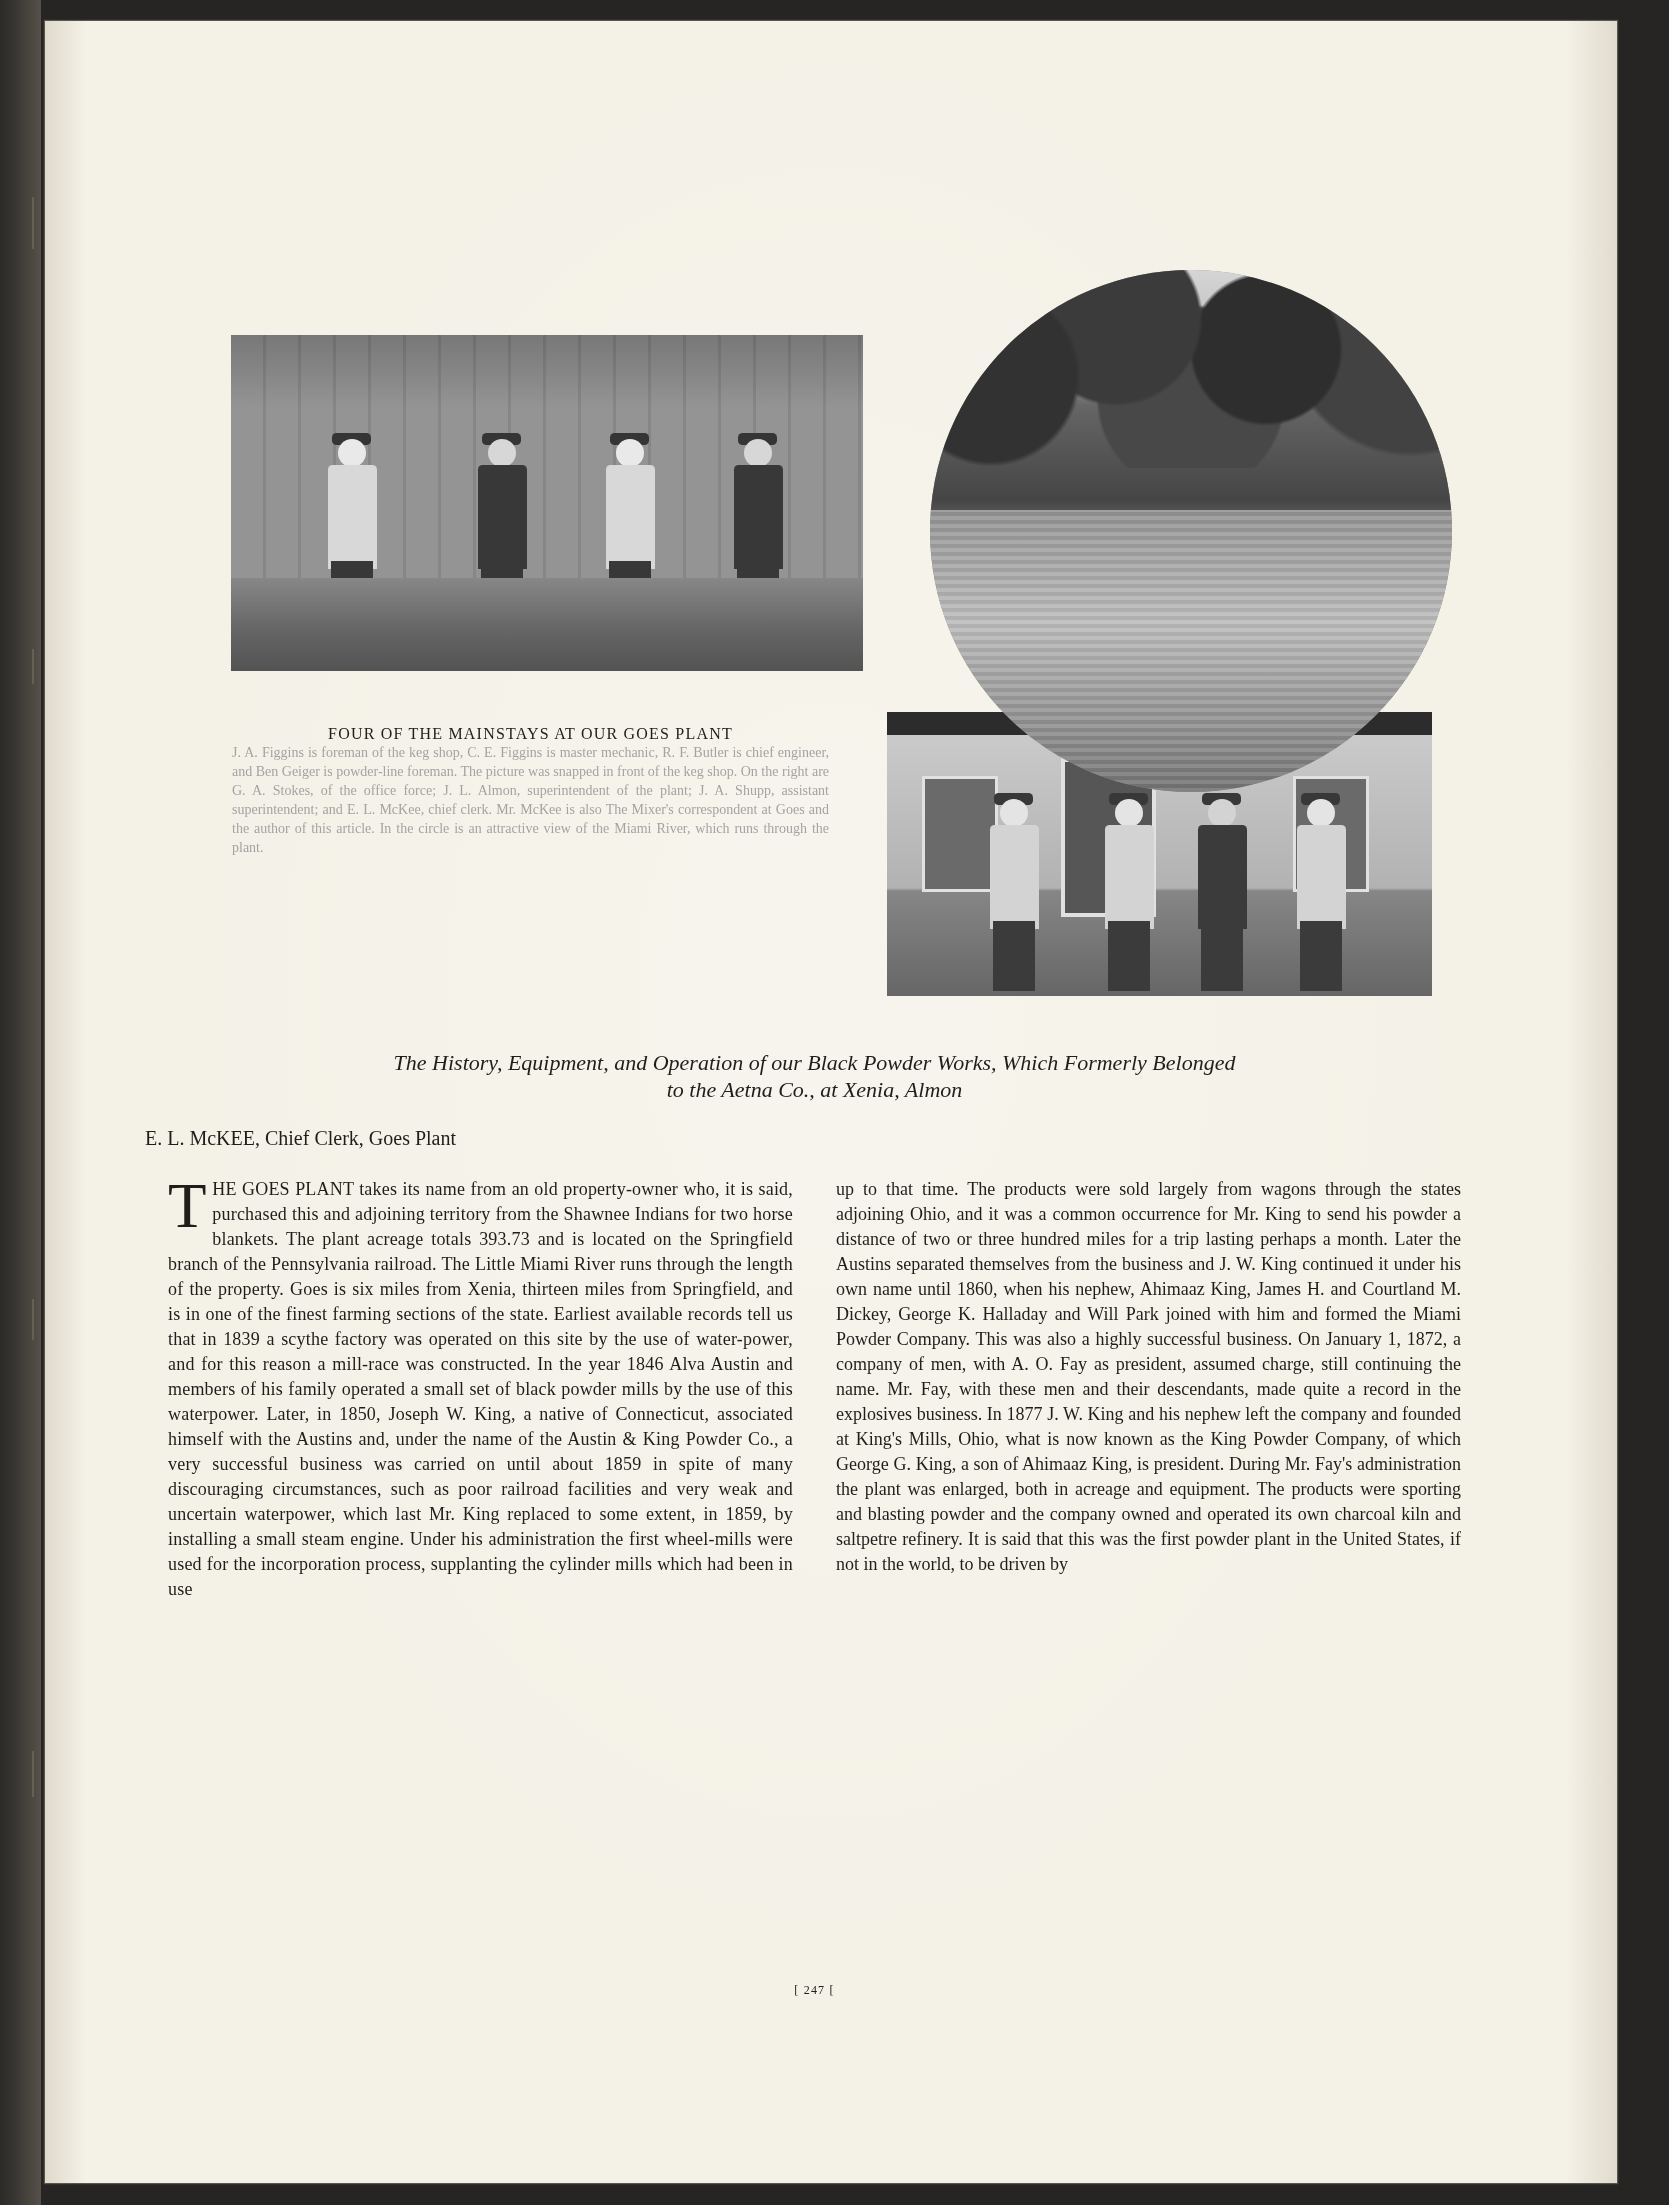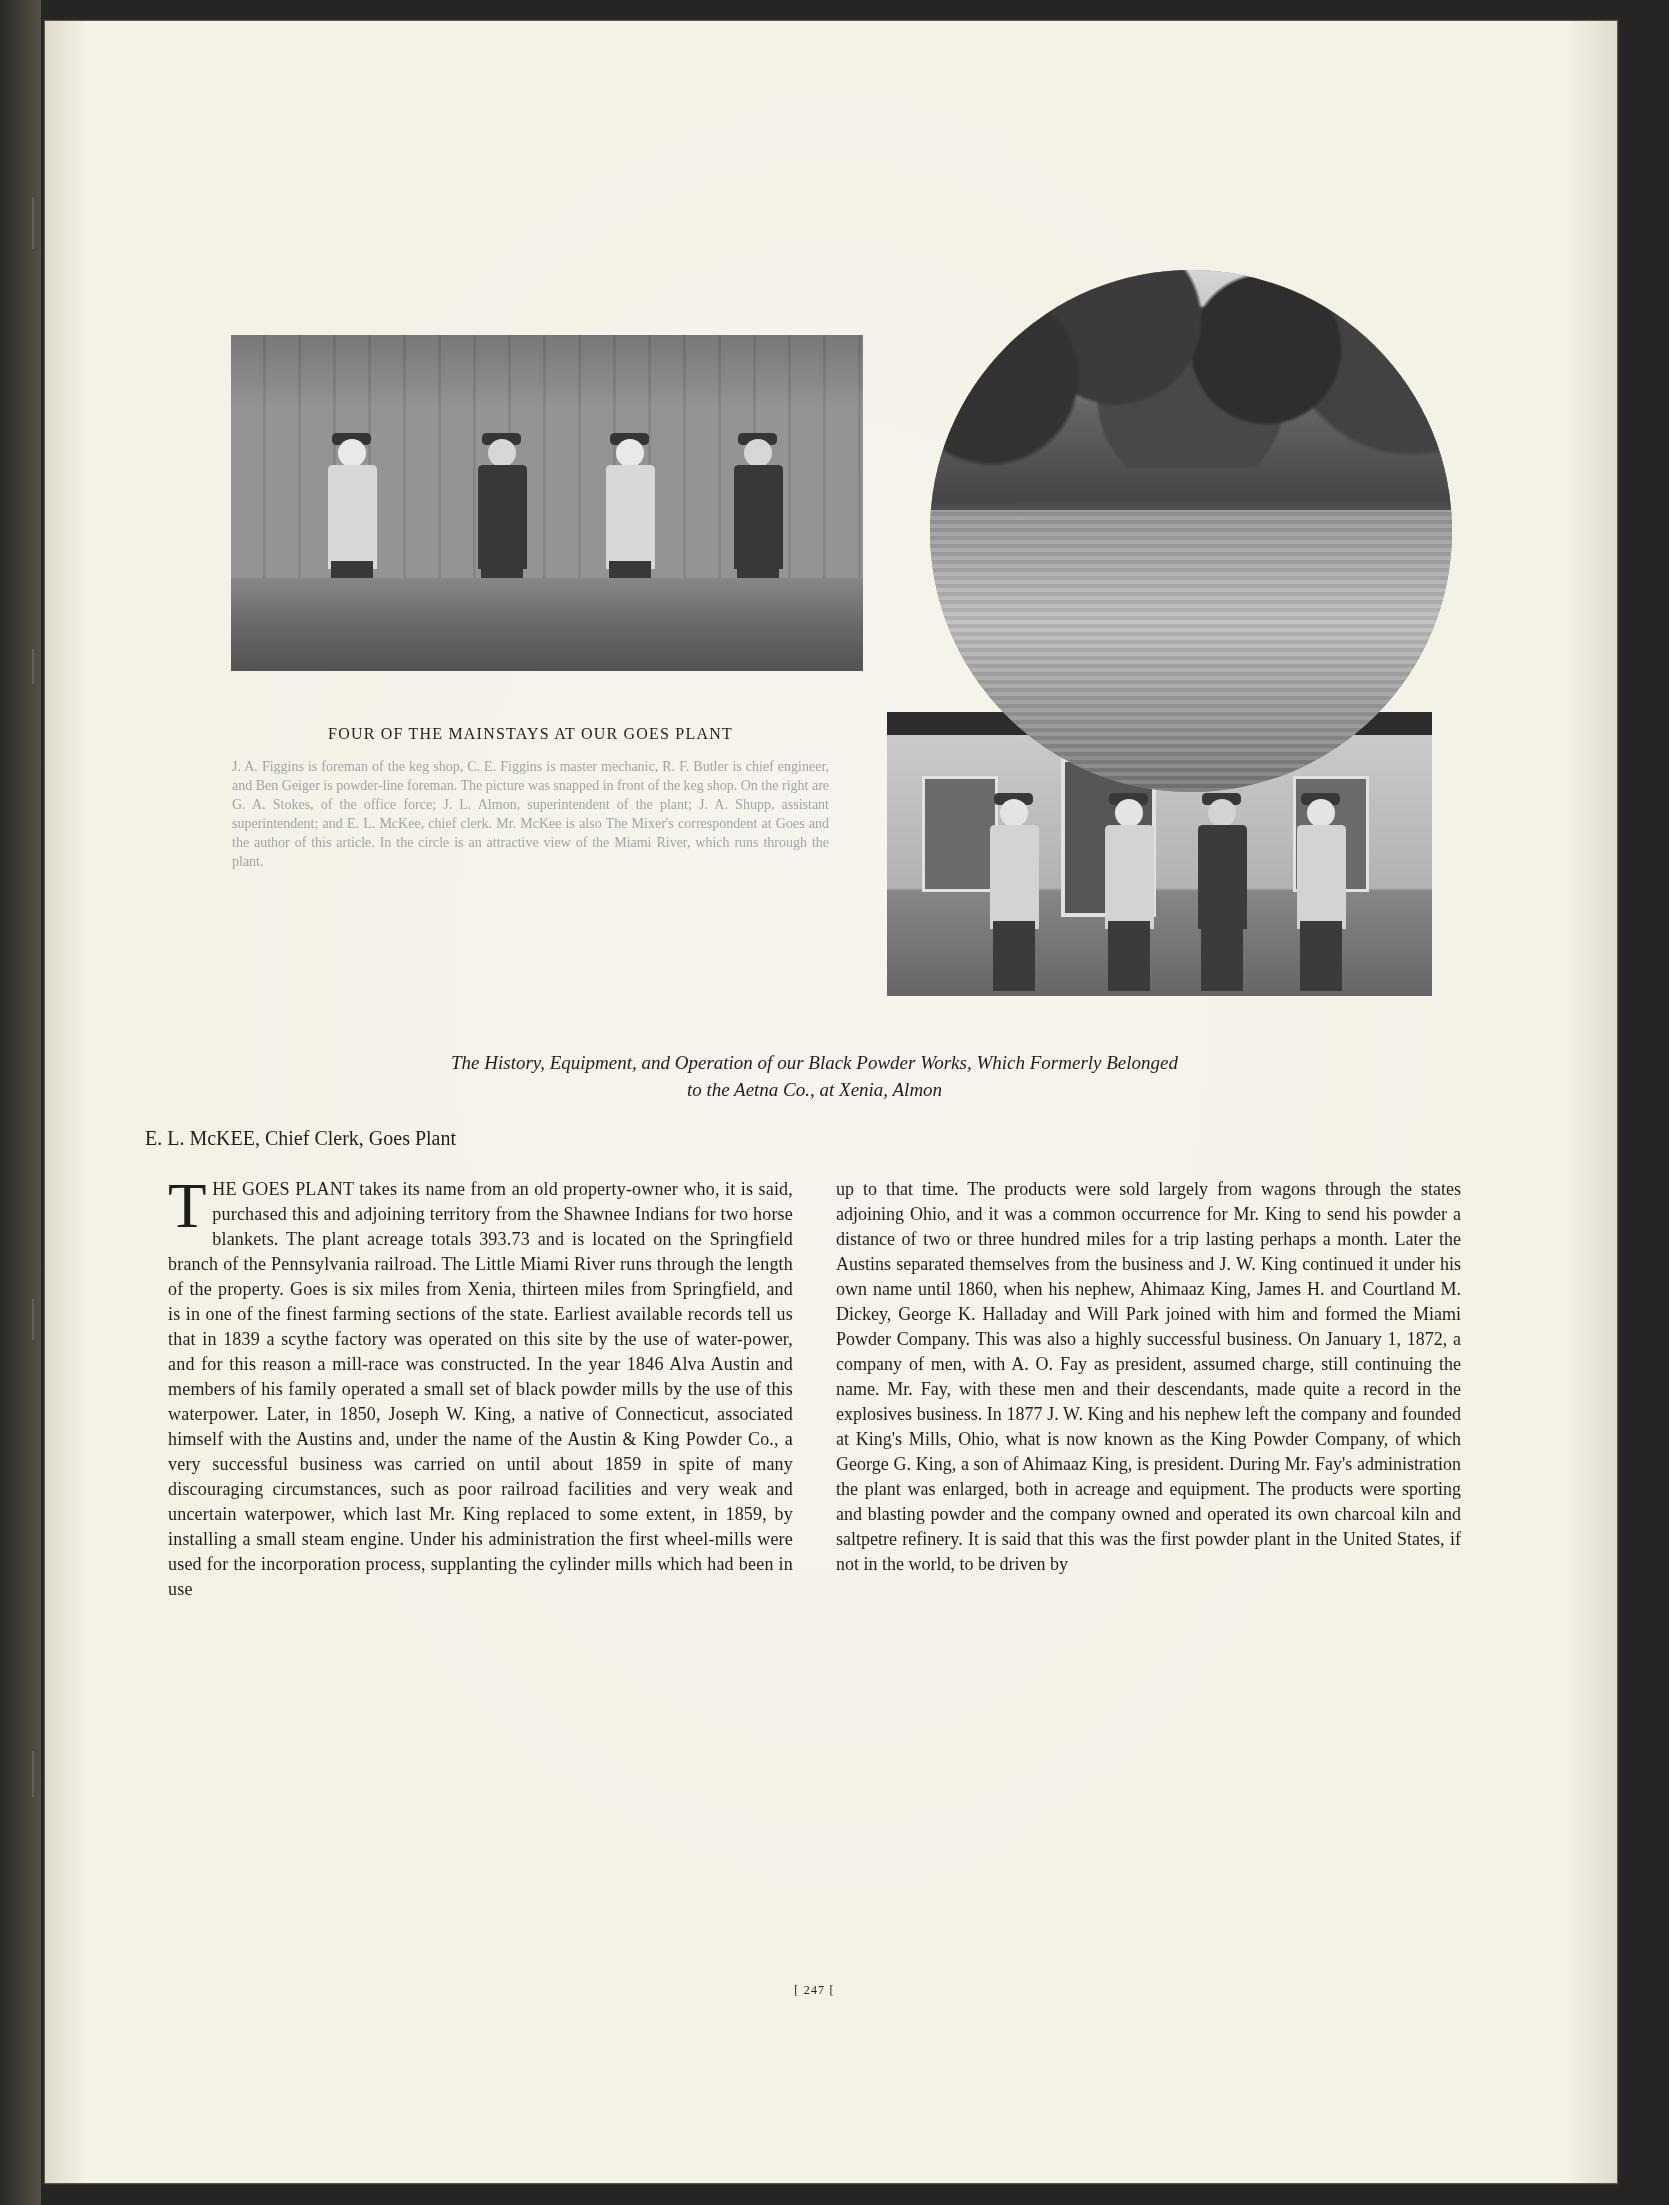--- a/index.html
+++ b/index.html
@@ -163,21 +163,21 @@
     left: 87px;
     top: 725px;
     width: 597px;
   }
   .caption-title {
     font-family: "Liberation Serif", serif;
     font-size: 16px;
     letter-spacing: 1.2px;
     color: #201e1b;
     text-align: center;
-    margin-bottom: 14px;
+    margin-bottom: 0;
   }
   .caption-body {
     font-family: "Liberation Serif", serif;
     font-size: 14px;
     line-height: 19px;
     color: #a3a3a3;
     text-align: justify;
   }
 
   
@@ -191,21 +191,21 @@
     letter-spacing: 2.9px;
     color: #1d1b18;
   }
   .subtitle {
     position: absolute;
     left: 191px;
     top: 1049px;
     width: 957px;
     text-align: center;
     font-style: italic;
-    font-size: 19px;
+    font-size: 22px;
     line-height: 27px;
     color: #201e1b;
   }
   .byline {
     position: absolute;
     left: 0;
     top: 1127px;
     width: 1339px;
     text-align: left;
     font-size: 20px;

